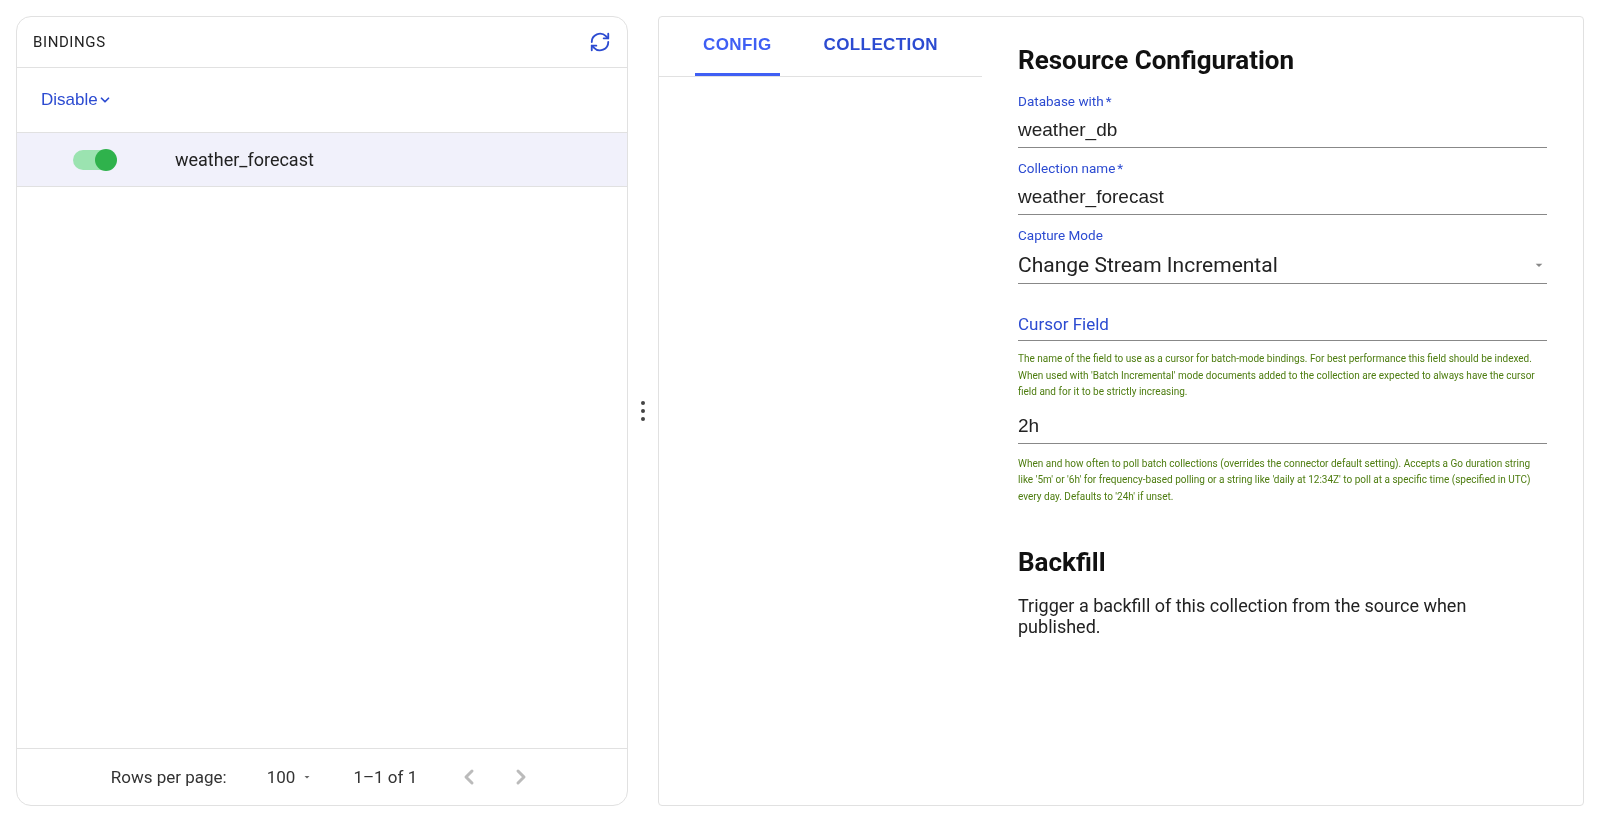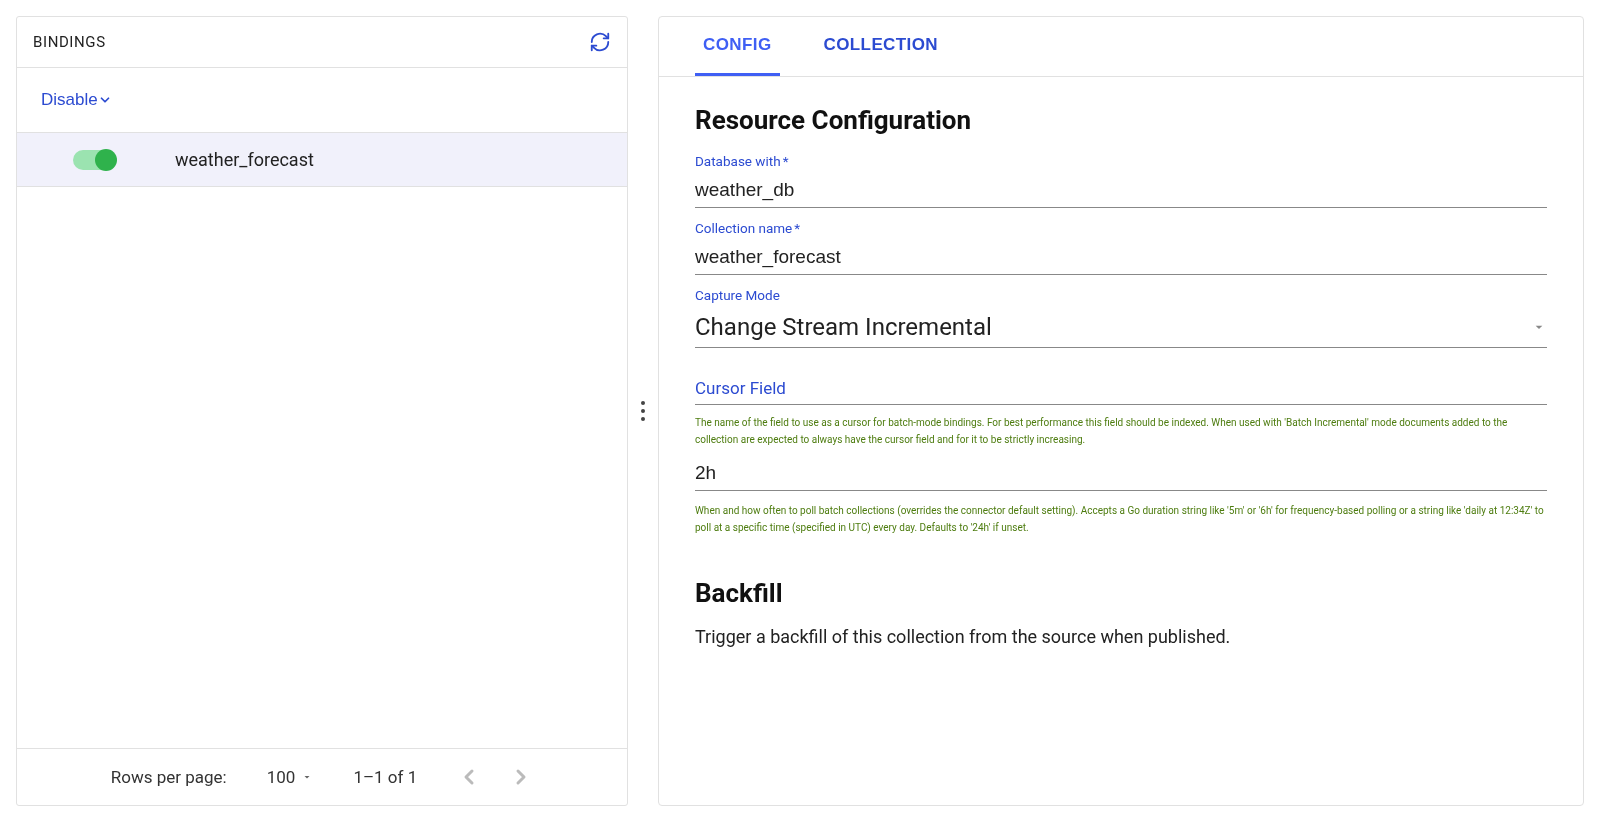--- a/index.html
+++ b/index.html
@@ -15,21 +15,21 @@
     padding: 16px;
     height: 100%;
     display: flex;
     gap: 0;
   }
 
   
   .left {
     width: 612px;
     border: 1px solid #e1e1e1;
-    border-radius: 3px;
+    border-radius: 15px;
     display: flex;
     flex-direction: column;
     background: #fff;
   }
   .bindings-header {
     display: flex;
     align-items: center;
     justify-content: space-between;
     padding: 14px 16px;
     border-bottom: 1px solid #e1e1e1;
@@ -170,21 +170,21 @@
     border-radius: 50%;
     display: block;
   }
 
   
   .right {
     flex: 1;
     border: 1px solid #e1e1e1;
     border-radius: 4px;
     display: flex;
-    flex-direction: column;
+    flex-direction: row;
     background: #fff;
     overflow: hidden;
   }
   .tabs {
     display: flex;
     gap: 36px;
     padding: 0 36px;
     border-bottom: 1px solid #e1e1e1;
     height: 60px;
     align-items: stretch;
@@ -244,21 +244,21 @@
   }
   .field-select {
     display: flex;
     align-items: center;
     justify-content: space-between;
     border-bottom: 1px solid #888;
     padding: 6px 0;
     cursor: pointer;
   }
   .field-select .value {
-    font-size: 24px;
+    font-size: 21px;
     color: #222;
   }
   .field-select .caret {
     width: 16px; height: 16px; color: #888;
   }
 
   .cursor-field {
     margin-top: 30px;
     margin-bottom: 8px;
   }

